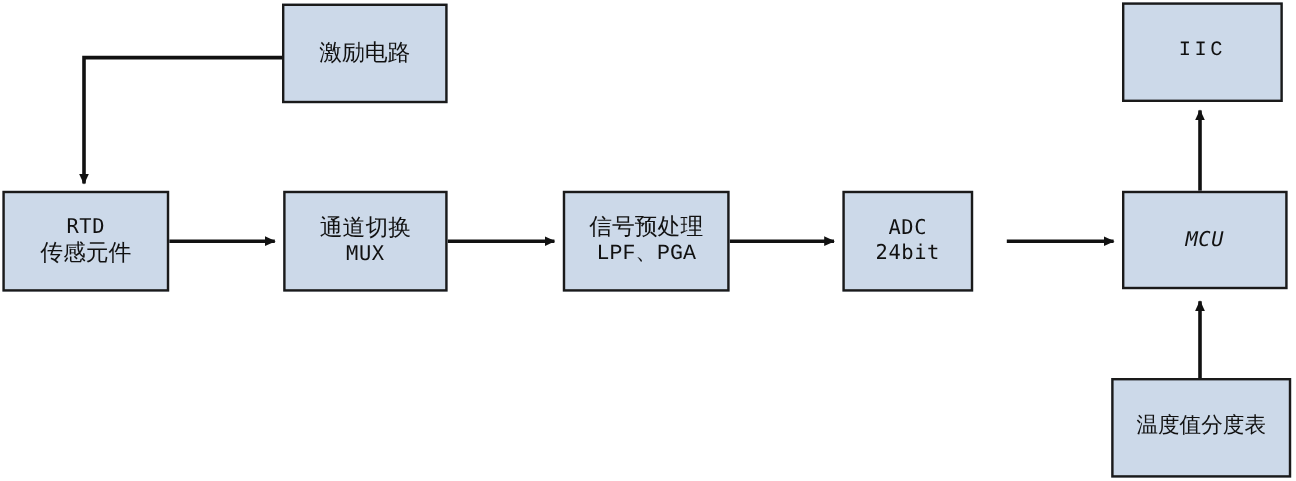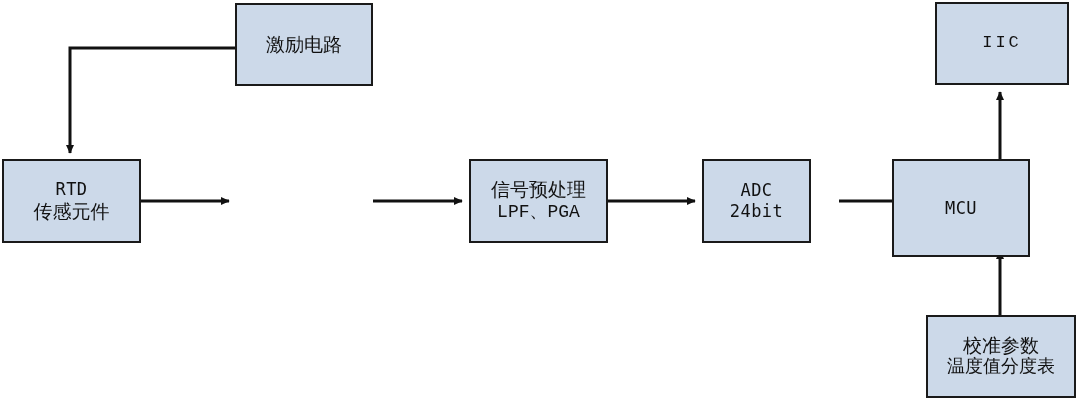--- a/index.html
+++ b/index.html
@@ -52,21 +52,21 @@
   .cjk-sm {
     font-family: Liberation Mono, monospace;
     font-size: 18px;
   }
   
   #node-excitation   { left: 235px; top: 3px;   width: 138px; height: 83px; }
   #node-rtd          { left: 2px;   top: 159px; width: 139px; height: 84px; text-align: right; }
   #node-mux          { left: 236px; top: 159px; width: 137px; height: 84px; }
   #node-preprocess   { left: 469px; top: 159px; width: 139px; height: 84px; }
   #node-adc          { left: 702px; top: 159px; width: 109px; height: 84px; }
-  #node-mcu          { left: 892px; top: 159px; width: 138px; height: 98px; }
+  #node-mcu          { left: 935px; top: 159px; width: 138px; height: 82px; font-style: italic; }
   #node-iic          { left: 935px; top: 2px;   width: 134px; height: 83px; }
   #node-calibration  { left: 926px; top: 315px; width: 150px; height: 83px; }
 
   #edges {
     position: absolute;
     left: 0; top: 0;
     width: 1080px;
     height: 401px;
     pointer-events: none;
   }
@@ -114,37 +114,40 @@
 
   <div class="node" id="node-excitation">
     <span class="line1 cjk">激励电路</span>
   </div>
 
   <div class="node" id="node-rtd">
     <span class="line1 mono">RTD</span>
     <span class="line2 cjk">传感元件</span>
   </div>
 
+  <div class="node" id="node-mux">
+    <span class="line1 cjk">通道切换</span>
+    <span class="line2 mono">MUX</span>
+  </div>
 
   <div class="node" id="node-preprocess">
     <span class="line1 cjk">信号预处理</span>
     <span class="line2 cjk-sm">LPF、PGA</span>
   </div>
 
   <div class="node" id="node-adc">
     <span class="line1 mono">ADC</span>
     <span class="line2 mono">24bit</span>
   </div>
 
   <div class="node" id="node-mcu">
     <span class="line1 mono">MCU</span>
   </div>
 
   <div class="node" id="node-iic">
     <span class="line1 mono-wide">IIC</span>
   </div>
 
   <div class="node" id="node-calibration">
-    <span class="line1 cjk">校准参数</span>
     <span class="line2 cjk-sm">温度值分度表</span>
   </div>
 
 </div>
 
 </body></html>

